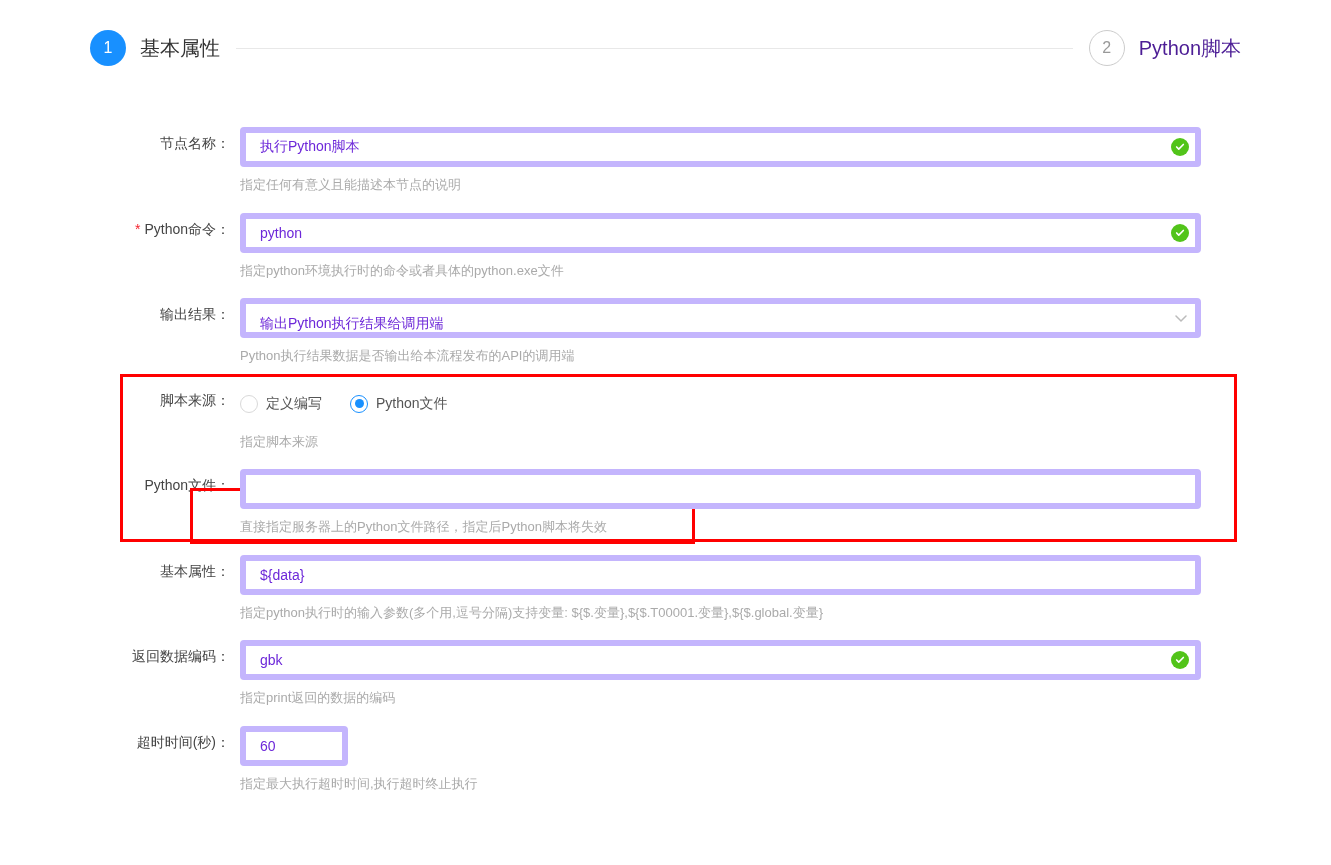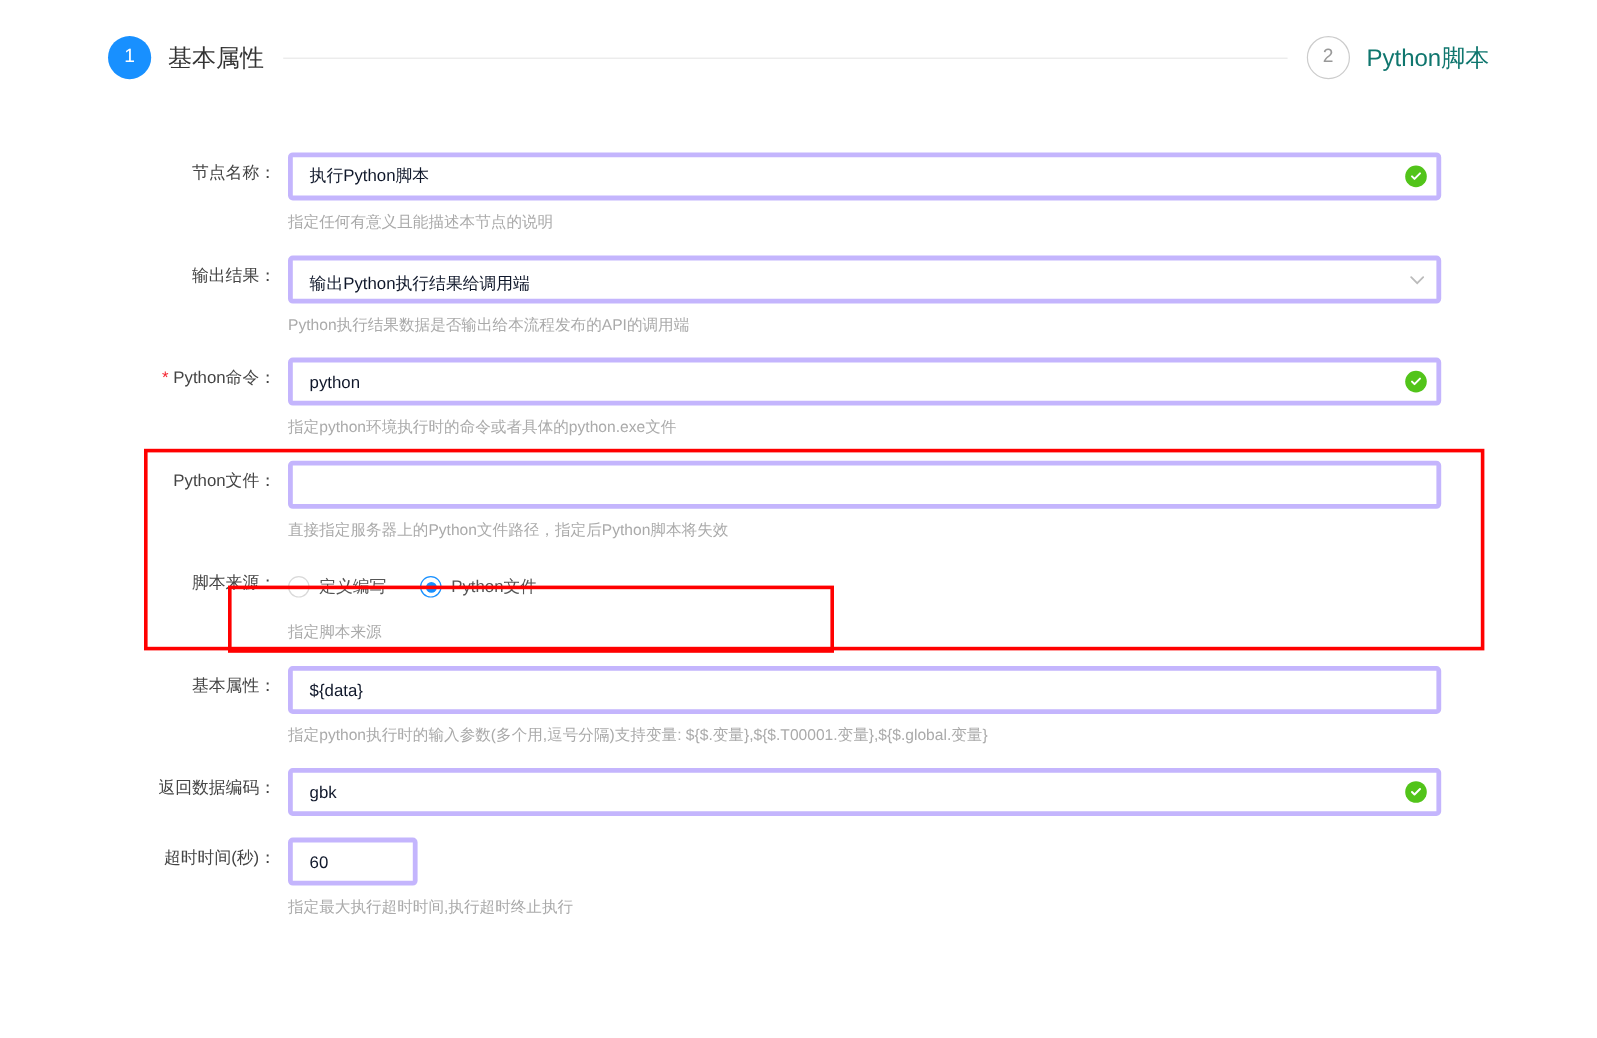--- a/index.html
+++ b/index.html
@@ -21,21 +21,21 @@
   .step { display: flex; align-items: center; }
   .step-circle {
     width: 36px; height: 36px; border-radius: 50%;
     display: flex; align-items: center; justify-content: center;
     font-size: 16px; font-weight: 500;
     margin-right: 14px;
   }
   .step-circle.active { background: #1890ff; color: #fff; }
   .step-circle.inactive { background: #fff; color: #999; border: 1px solid #ccc; }
   .step-label { font-size: 20px; color: #333; }
-  .step-label.inactive { color: #0f766e; }
+  .step-label.inactive { color: #4c1d95; }
   .step-line {
     flex: 1;
     height: 1px;
     background: #e8e8e8;
     margin: 0 16px;
   }
 
   
   .form { padding-left: 40px; padding-right: 40px; }
   .form-row {
@@ -60,25 +60,25 @@
     font-size: 13px;
     margin-top: 8px;
     line-height: 1.5;
   }
   .input-wrap {
     position: relative;
   }
   .text-input, .select-input {
     width: 100%;
     height: 40px;
-    border: 4px solid #c4b5fd;
+    border: 6px solid #c4b5fd;
     border-radius: 4px;
     padding: 0 40px 0 14px;
     font-size: 14px;
-    color: #0f172a;
+    color: #6d28d9;
     background: #fff;
   }
   .text-input.small { width: 108px; padding-right: 28px; }
   .check-icon {
     position: absolute;
     right: 12px; top: 50%;
     transform: translateY(-50%);
     width: 18px; height: 18px;
     border-radius: 50%;
     background: #52c41a;
@@ -169,81 +169,81 @@
               <path d="M2 6l2.5 2.5L10 3" stroke="#fff" stroke-width="2" stroke-linecap="round" stroke-linejoin="round"></path>
             </svg>
         </span>
       </div>
       <div class="hint">指定任何有意义且能描述本节点的说明</div>
     </div>
   </div>
 
 
   <div class="form-row">
+    <div class="form-label"><span class="required">*</span><span>Python命令：</span></div>
+    <div class="form-control">
+      <div class="input-wrap">
+        <input type="text" class="text-input" value="python" style="">
+        <span class="check-icon">
+          <svg viewBox="0 0 12 12" fill="none">
+              <path d="M2 6l2.5 2.5L10 3" stroke="#fff" stroke-width="2" stroke-linecap="round" stroke-linejoin="round"></path>
+            </svg>
+        </span>
+      </div>
+      <div class="hint">指定python环境执行时的命令或者具体的python.exe文件</div>
+    </div>
+  </div>
+
+  <div class="form-row">
     <div class="form-label">输出结果：</div>
     <div class="form-control">
       <div class="input-wrap">
         <div class="select-input" style="line-height:38px;"><span>输出Python执行结果给调用端</span></div>
         <span class="chevron-icon">
           <svg width="12" height="8" viewBox="0 0 12 8">
               <path d="M1 1l5 5 5-5" stroke="#bbb" stroke-width="1.5" fill="none" stroke-linecap="round"></path>
             </svg>
         </span>
       </div>
       <div class="hint">Python执行结果数据是否输出给本流程发布的API的调用端</div>
     </div>
   </div>
 
-  <div class="form-row">
-    <div class="form-label"><span class="required">*</span><span>Python命令：</span></div>
-    <div class="form-control">
-      <div class="input-wrap">
-        <input type="text" class="text-input" value="python" style="">
-        <span class="check-icon">
-          <svg viewBox="0 0 12 12" fill="none">
-              <path d="M2 6l2.5 2.5L10 3" stroke="#fff" stroke-width="2" stroke-linecap="round" stroke-linejoin="round"></path>
-            </svg>
-        </span>
-      </div>
-      <div class="hint">指定python环境执行时的命令或者具体的python.exe文件</div>
-    </div>
-  </div>
-
   <div class="highlight-wrapper">
     <div class="red-box-1"></div>
     <div class="red-box-2"></div>
-
-    <div class="form-row">
-      <div class="form-label">Python文件：</div>
-      <div class="form-control">
-        <div class="input-wrap">
-          <input type="text" class="text-input" style="padding-right: 14px;" value="">
-        </div>
-        <div class="hint">直接指定服务器上的Python文件路径，指定后Python脚本将失效</div>
-      </div>
-    </div>
 
     <div class="form-row">
       <div class="form-label">脚本来源：</div>
       <div class="form-control">
         <div class="radio-group">
           <label class="radio-item">
             <span class="radio-dot"></span>
             <span>定义编写</span>
           </label>
           <label class="radio-item selected">
             <span class="radio-dot">
                 <span class="radio-dot-inner"></span>
               </span>
             <span>Python文件</span>
           </label>
         </div>
         <div class="hint">指定脚本来源</div>
       </div>
     </div>
+
+    <div class="form-row">
+      <div class="form-label">Python文件：</div>
+      <div class="form-control">
+        <div class="input-wrap">
+          <input type="text" class="text-input" style="padding-right: 14px;" value="">
+        </div>
+        <div class="hint">直接指定服务器上的Python文件路径，指定后Python脚本将失效</div>
+      </div>
+    </div>
   </div>
 
   <div class="form-row" style="margin-top:4px;">
     <div class="form-label">基本属性：</div>
     <div class="form-control">
       <div class="input-wrap">
         <input type="text" class="text-input" style="padding-right: 18px;" value="${data}">
       </div>
       <div class="hint">指定python执行时的输入参数(多个用,逗号分隔)支持变量: ${$.变量},${$.T00001.变量},${$.global.变量}</div>
     </div>
@@ -253,20 +253,21 @@
     <div class="form-label">返回数据编码：</div>
     <div class="form-control">
       <div class="input-wrap">
         <input type="text" class="text-input" value="gbk" style="">
         <span class="check-icon">
           <svg viewBox="0 0 12 12" fill="none">
               <path d="M2 6l2.5 2.5L10 3" stroke="#fff" stroke-width="2" stroke-linecap="round" stroke-linejoin="round"></path>
             </svg>
         </span>
       </div>
+      <div class="hint">指定print返回的数据的编码</div>
     </div>
   </div>
 
   <div class="form-row">
     <div class="form-label">超时时间(秒)：</div>
     <div class="form-control">
       <div class="input-wrap" style="display:inline-block;">
         <input type="text" class="text-input small" value="60" style="">
       </div>
       <div class="hint">指定最大执行超时时间,执行超时终止执行</div>

